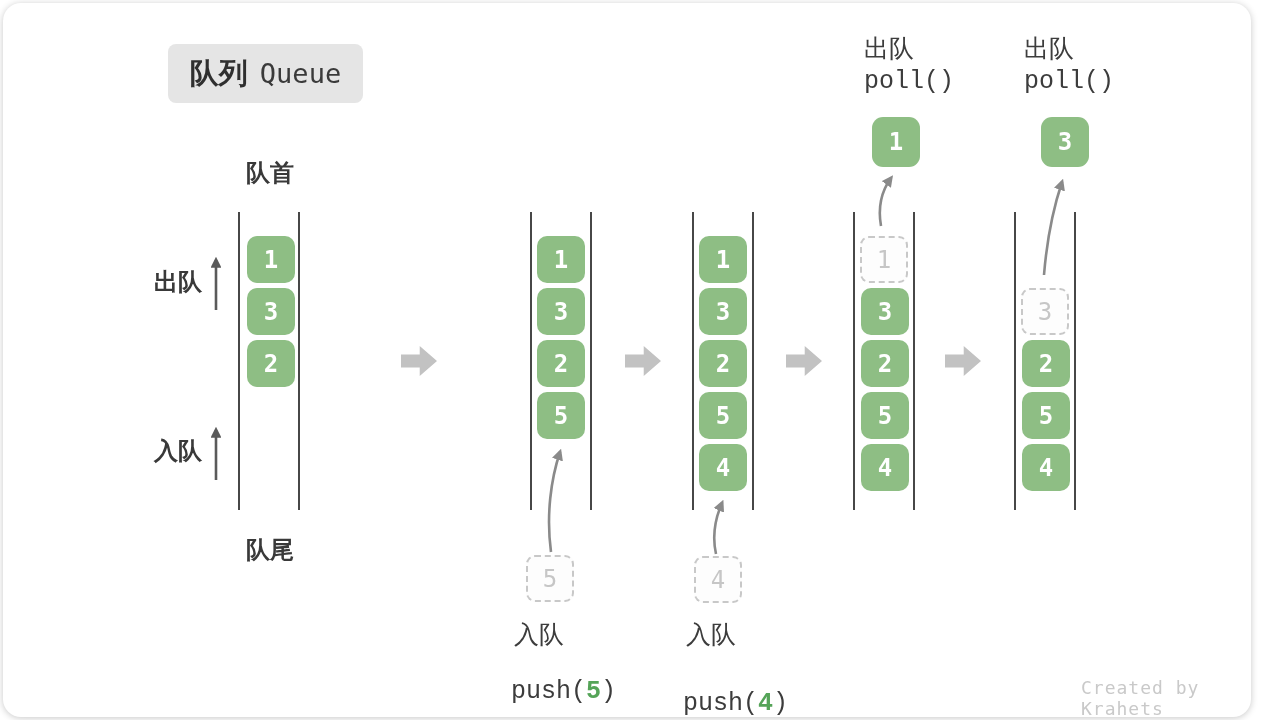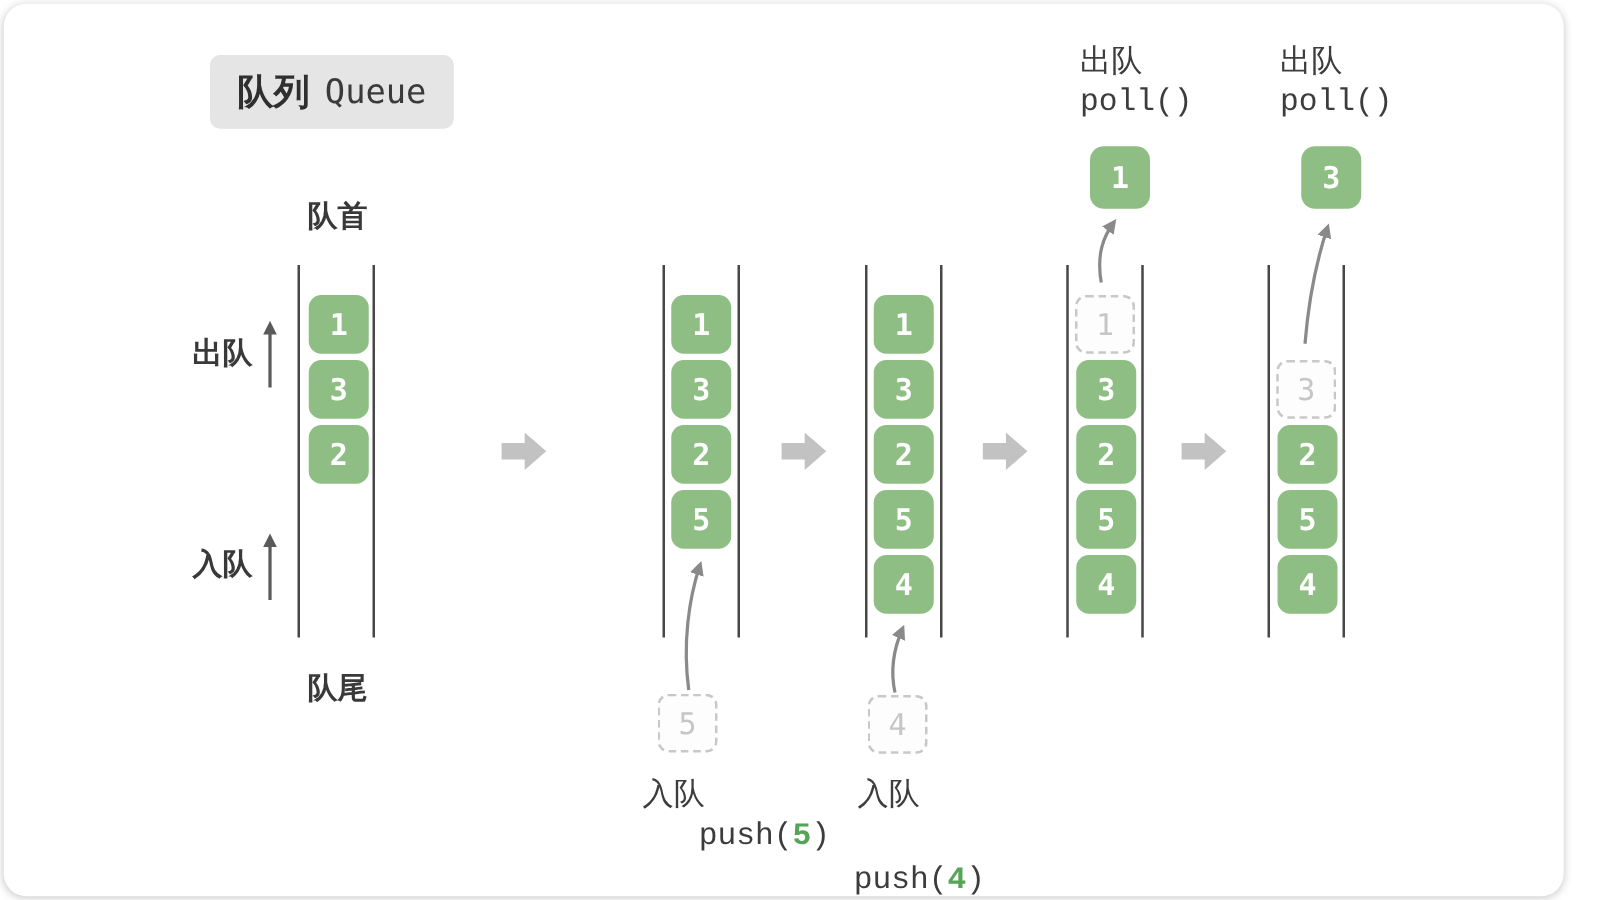--- a/index.html
+++ b/index.html
@@ -101,34 +101,35 @@
   <div class="abs vbox" style="left:1019px;top:389px;">5</div>
   <div class="abs vbox" style="left:1019px;top:441px;">4</div>
 
   <div class="abs barrow" style="left:398px;"></div>
   <div class="abs barrow" style="left:622px;"></div>
   <div class="abs barrow" style="left:783px;"></div>
   <div class="abs barrow" style="left:942px;"></div>
 
   <div class="abs dashed" style="left:523px;top:552px;">5</div>
   <div class="abs op-zh" style="left:511px;top:615px;">入队</div>
-  <div class="abs mono" style="left:508px;top:651px;margin-left:48px;"><span>push(</span><span class="arg">5</span><span>)</span></div>
+  <div class="abs mono" style="left:508px;top:674px;"><span>push(</span><span class="arg">5</span><span>)</span></div>
 
   <div class="abs dashed" style="left:691px;top:553px;">4</div>
   <div class="abs op-zh" style="left:683px;top:615px;">入队</div>
   <div class="abs mono" style="left:680px;top:686px;"><span>push(</span><span class="arg">4</span><span>)</span></div>
 
   <div class="abs op-zh" style="left:861px;top:29px;">出队</div>
   <div class="abs mono" style="left:861px;top:64px;">poll()</div>
   <div class="abs vbox result" style="left:869px;top:114px;">1</div>
 
   <div class="abs op-zh" style="left:1021px;top:29px;">出队</div>
   <div class="abs mono" style="left:1021px;top:64px;">poll()</div>
   <div class="abs vbox result" style="left:1038px;top:114px;">3</div>
 
+  <div class="abs watermark" style="left:1078px;top:674px;">Created by Krahets</div>
 
   <svg class="overlay" width="1280" height="720" viewBox="0 0 1280 720">
     <defs>
       <marker id="ah-gray" viewBox="0 0 10 10" refX="7" refY="5" markerWidth="4.4" markerHeight="4.4" orient="auto">
         <path d="M0,0 L10,5 L0,10 z" fill="#8A8A8A"></path>
       </marker>
       <marker id="ah-dark" viewBox="0 0 10 10" refX="7" refY="5" markerWidth="4.2" markerHeight="4.2" orient="auto">
         <path d="M0,0 L10,5 L0,10 z" fill="#5A5A5A"></path>
       </marker>
     </defs>

